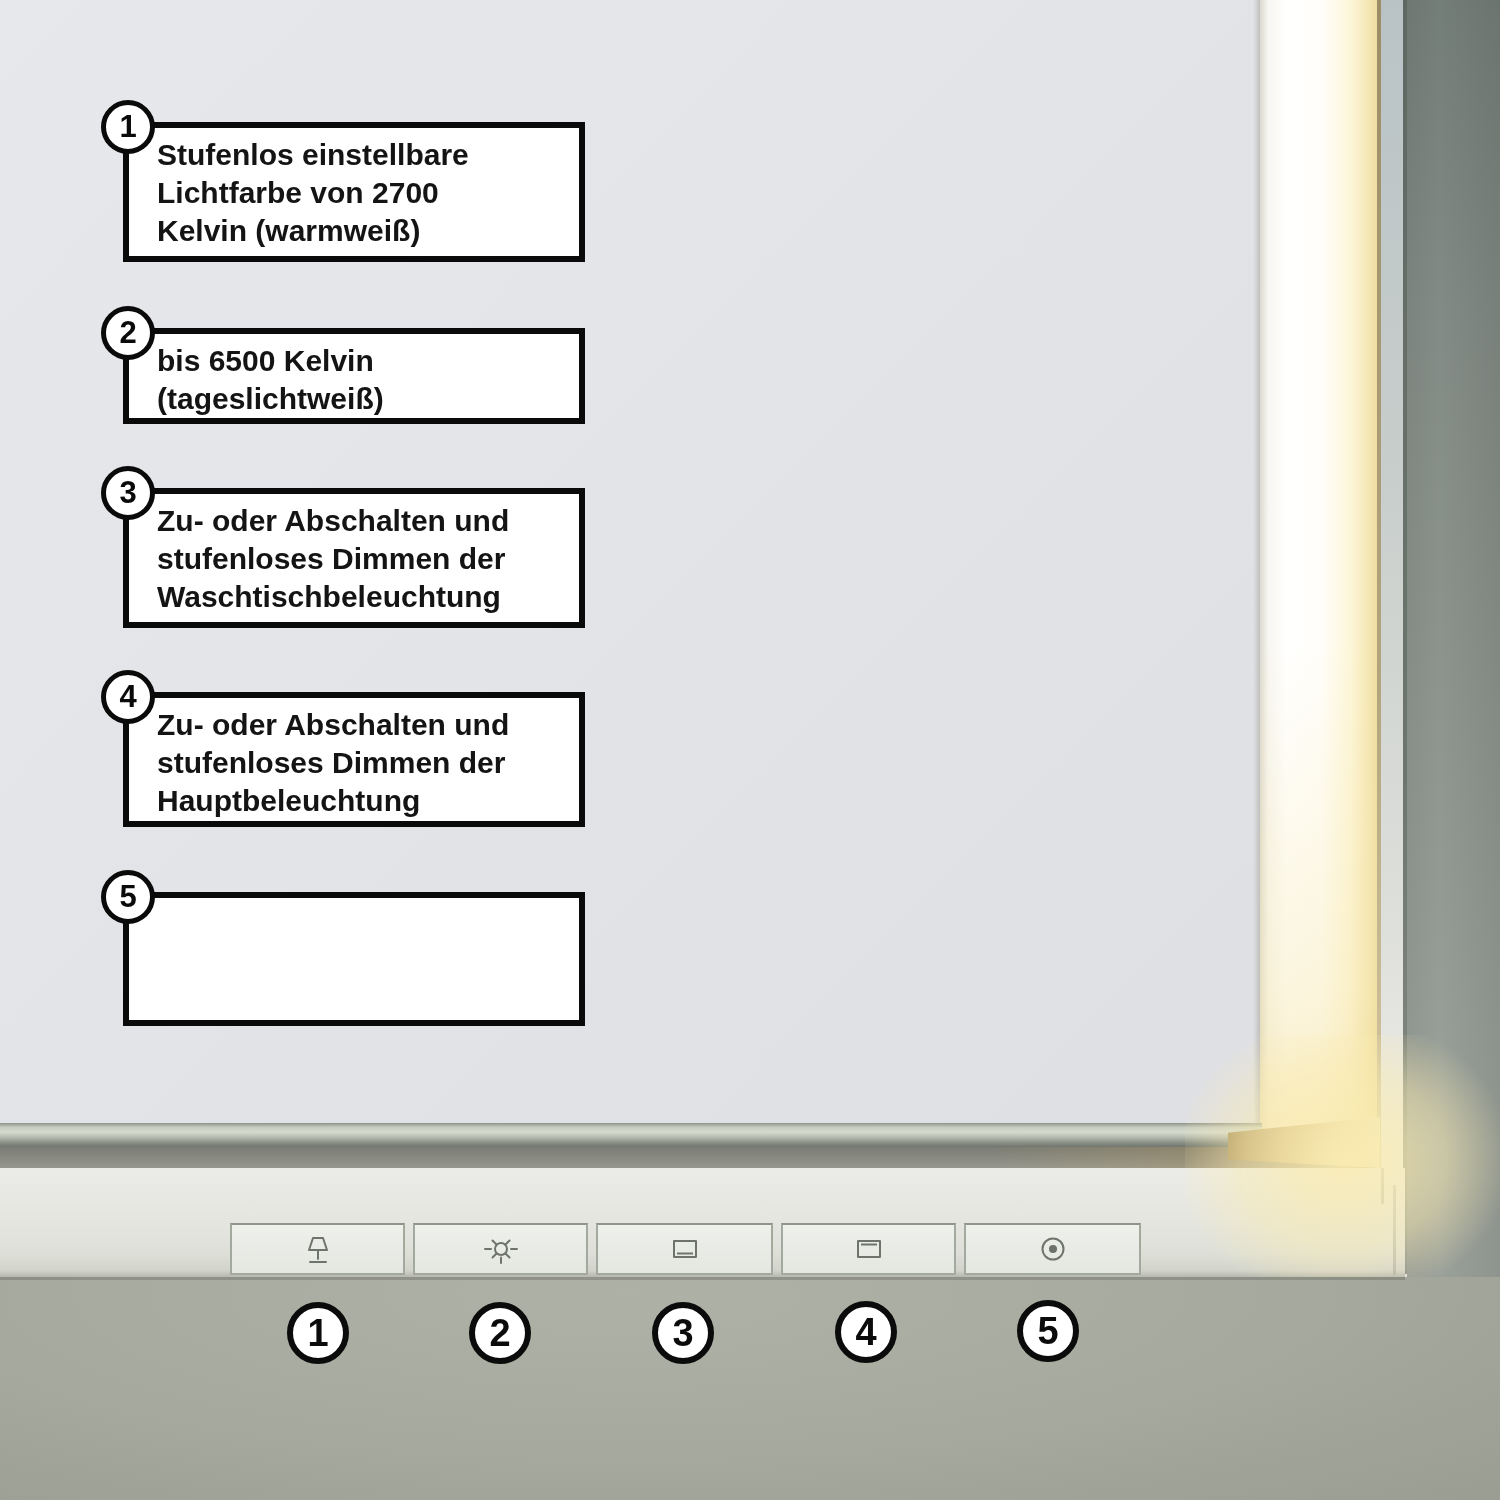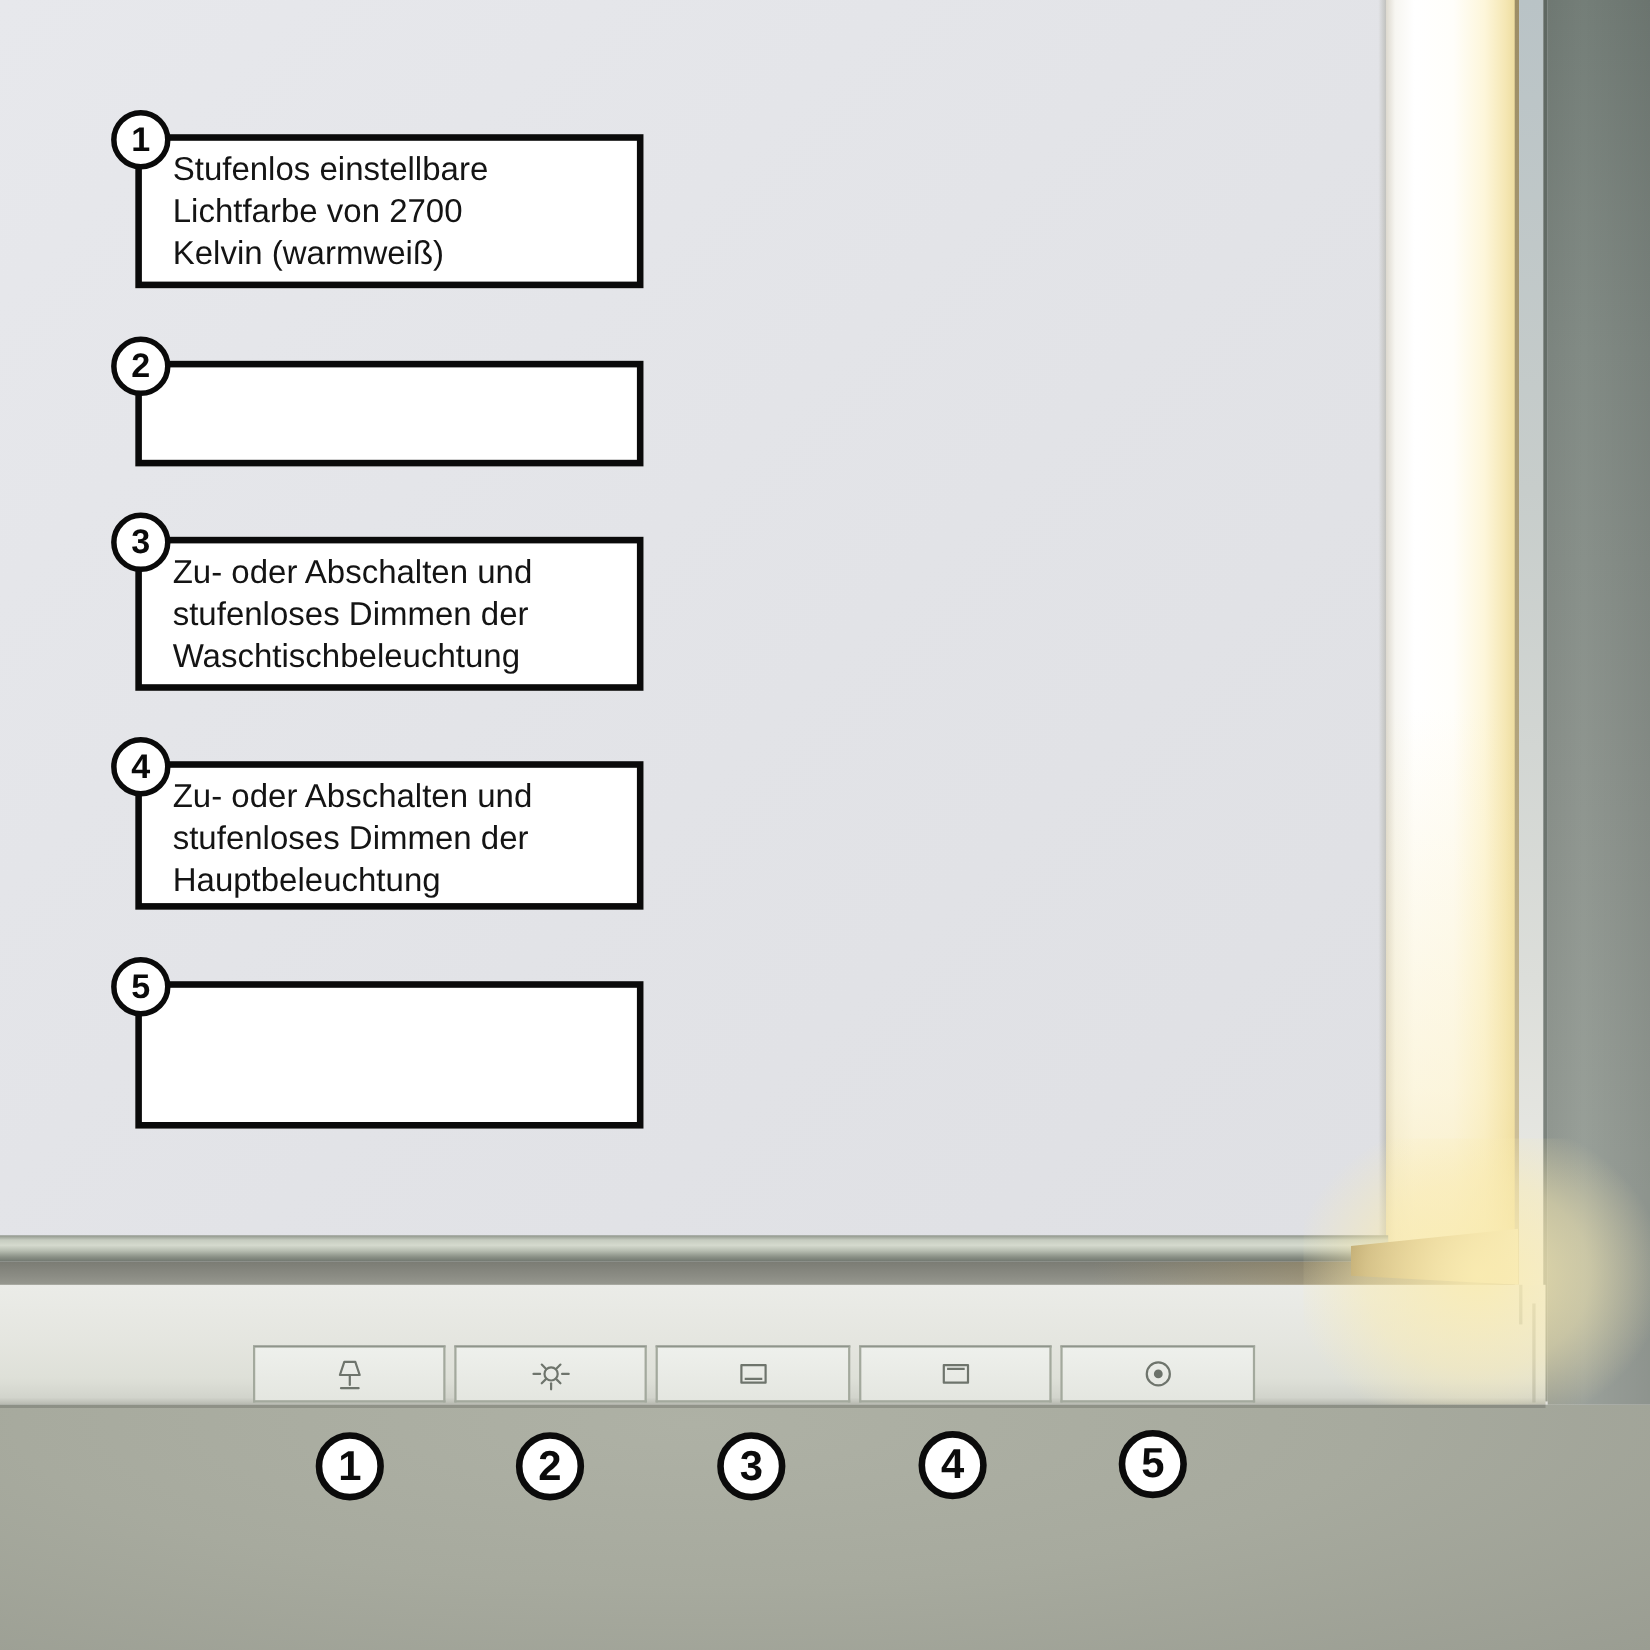--- a/index.html
+++ b/index.html
@@ -53,21 +53,21 @@
   .touch-btn svg{display:block;}
   .w175{width:175px;}.w177{width:177px;}
 
   
   .num-circle{width:62px;height:62px;border:6px solid #0b0b0b;border-radius:50%;background:#ffffff;
     box-sizing:border-box;display:flex;align-items:center;justify-content:center;
     font-size:38px;font-weight:bold;color:#0b0b0b;z-index:4;}
 
   
   .callout{left:123px;width:462px;box-sizing:border-box;border:6px solid #0a0a0a;background:#ffffff;z-index:5;}
-  .callout-text{padding:8px 8px 0 28px;font-size:30px;line-height:38px;color:#141414;white-space:pre-line;}
+  .callout-text{padding:8px 8px 0 28px;font-size:30px;line-height:38px;color:#141414;white-space:pre-line;font-weight:bold;}
   .callout-circle{position:absolute;left:-28px;top:-28px;width:54px;height:54px;border:5px solid #0a0a0a;
     border-radius:50%;background:#ffffff;box-sizing:border-box;display:flex;align-items:center;justify-content:center;
     font-size:31px;font-weight:bold;color:#0a0a0a;}
   .cb1{top:122px;height:140px;}
   .cb2{top:328px;height:96px;}
   .cb3{top:488px;height:140px;}
   .cb4{top:692px;height:135px;}
   .cb5{top:892px;height:134px;}
 </style>
 </head>
@@ -154,20 +154,22 @@
         <span>1</span>
       </div>
     <div class="callout-text">Stufenlos einstellbare
 Lichtfarbe von 2700
 Kelvin (warmweiß)</div>
   </div>
   <div class="abs callout cb2">
     <div class="callout-circle">
         <span>2</span>
       </div>
+    <div class="callout-text">bis 6500 Kelvin
+(tageslichtweiß)</div>
   </div>
   <div class="abs callout cb3">
     <div class="callout-circle">
         <span>3</span>
       </div>
     <div class="callout-text">Zu- oder Abschalten und
 stufenloses Dimmen der
 Waschtischbeleuchtung</div>
   </div>
   <div class="abs callout cb4">

